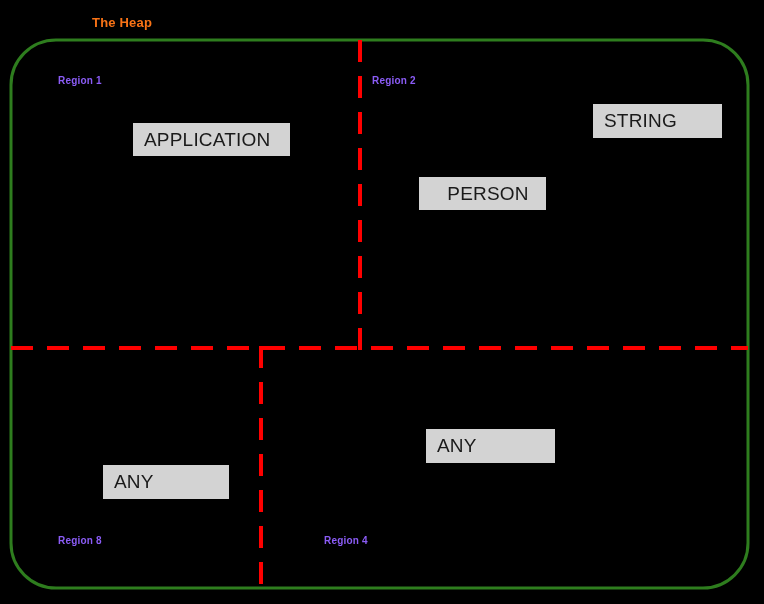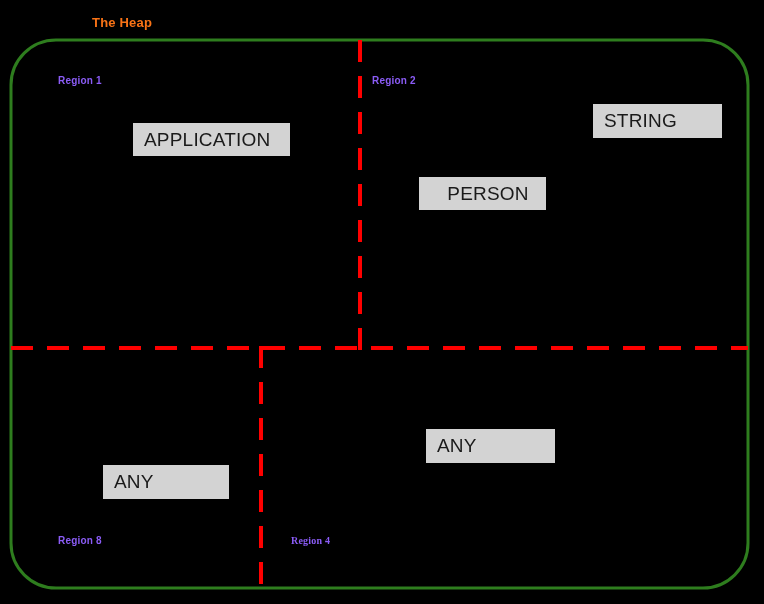--- a/index.html
+++ b/index.html
@@ -74,21 +74,21 @@
   </svg>
 
   <div class="label heap-label" style="left:58px; top:16px;">The Heap</div>
 
   <div class="label region-label" style="left:58px; top:76px;">Region 1</div>
 
   <div class="label region-label" style="left:372px; top:76px;">Region 2</div>
 
   <div class="label region-label" style="left:58px; top:536px;">Region 8</div>
 
-  <div class="label region-label" style="left:291px; top:536px;font-family:Liberation Serif, serif;">Region 4</div>
+  <div class="label region-label" style="left:324px; top:536px;">Region 4</div>
 
   <div class="obj-box" style="left:132px; top:122px; width:159px; height:35px;">
     <span class="obj-box-text">APPLICATION</span>
   </div>
 
   <div class="obj-box" style="left:592px; top:103px; width:131px; height:36px;">
     <span class="obj-box-text">STRING</span>
   </div>
 
   <div class="obj-box" style="left:418px; top:176px; width:129px; height:35px;justify-content:center;">

